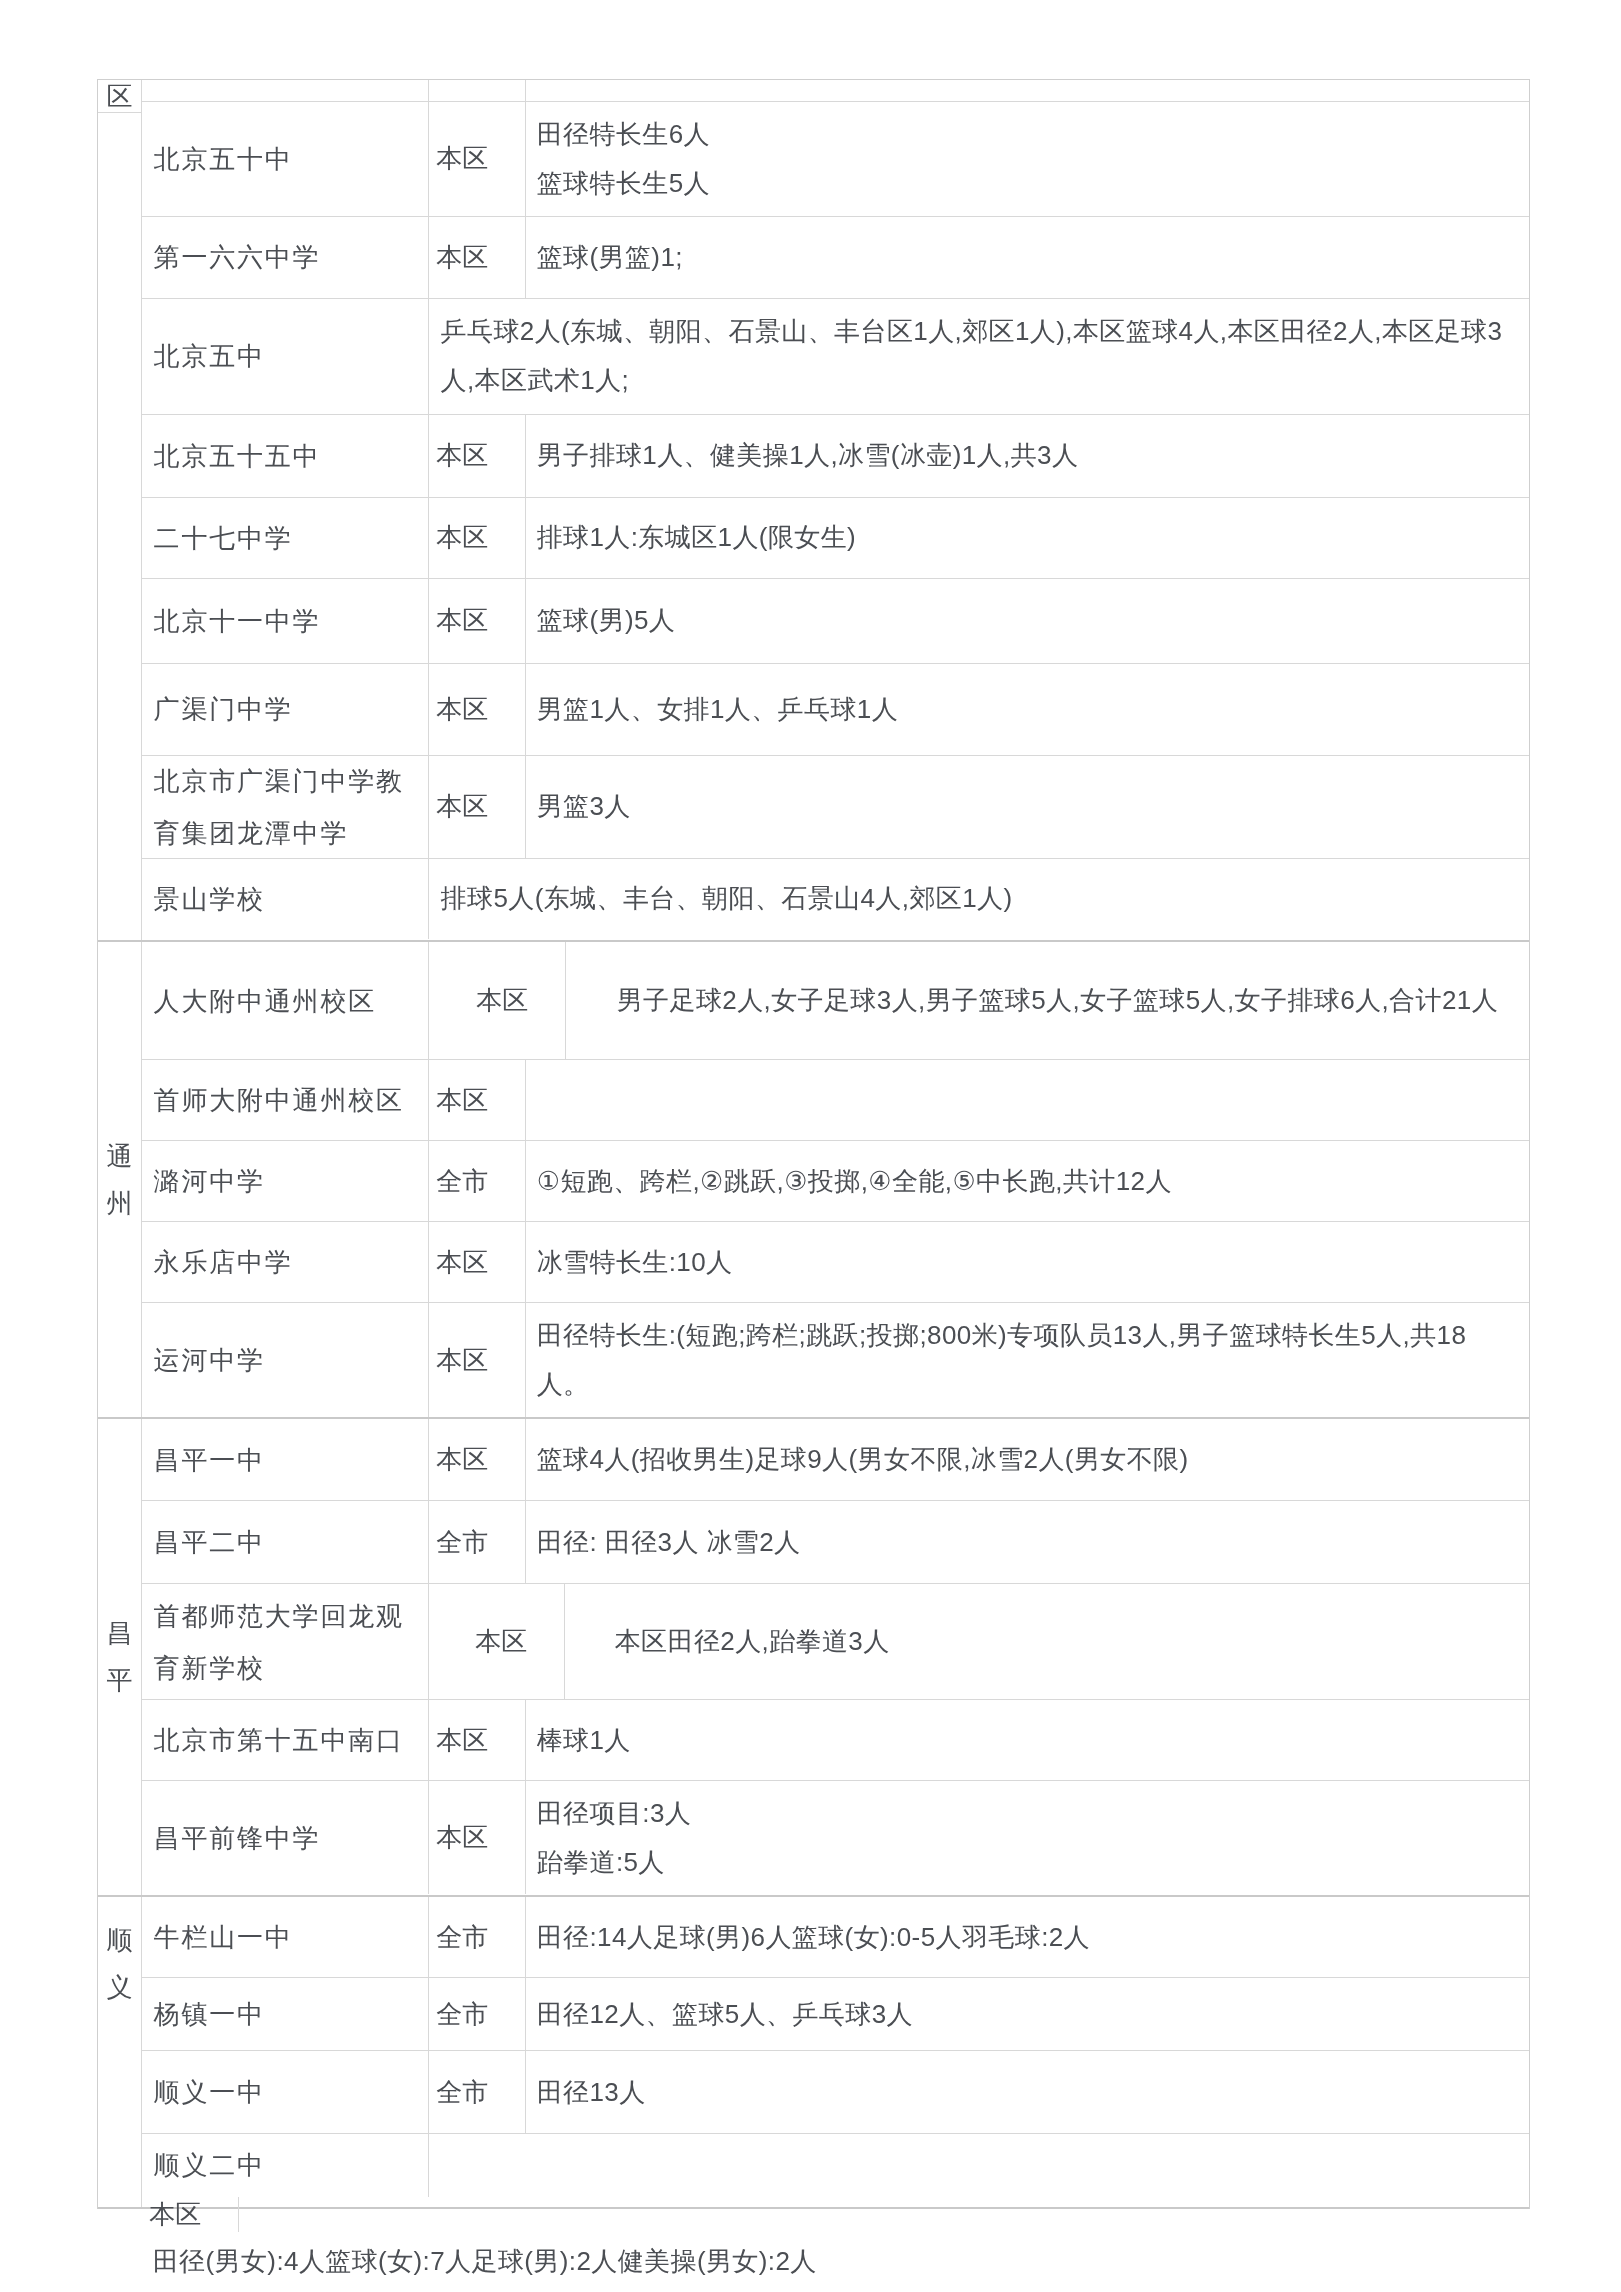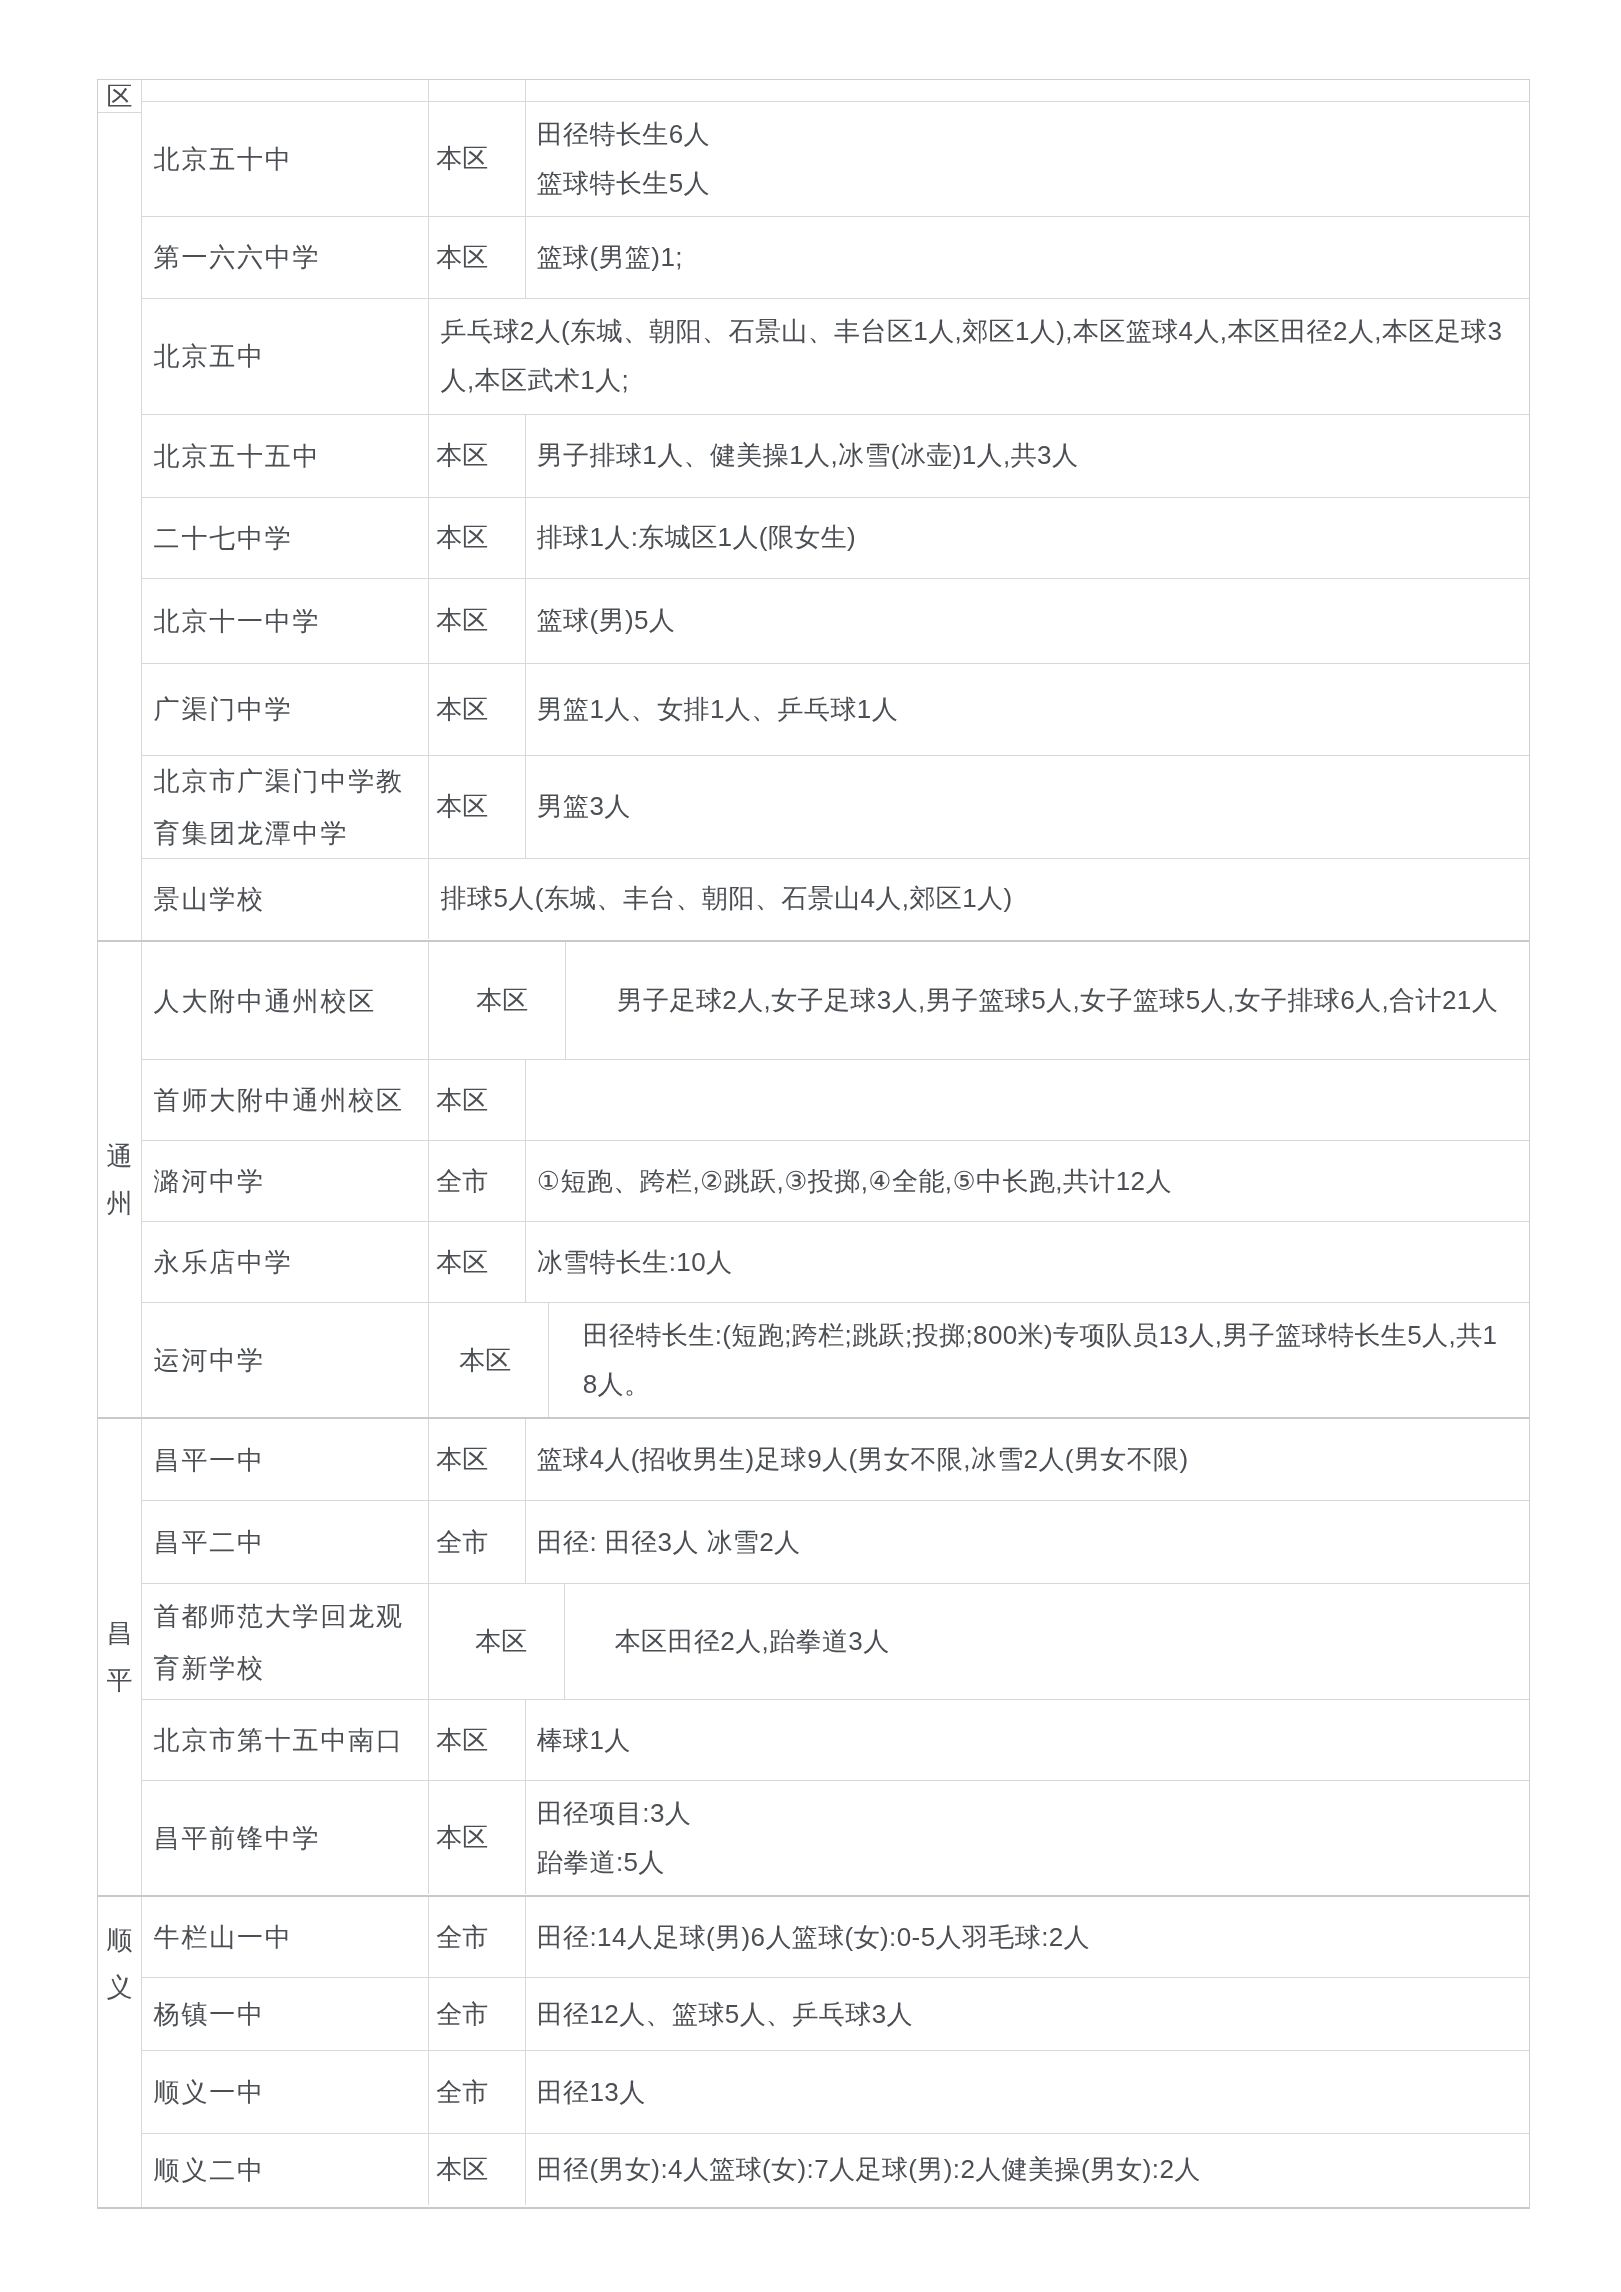--- a/index.html
+++ b/index.html
@@ -111,21 +111,21 @@
           <div class="row" style="height: 81px;">
             <div class="cell school">潞河中学</div>
             <div class="cell scope">全市</div>
             <div class="cell detail">①短跑、跨栏,②跳跃,③投掷,④全能,⑤中长跑,共计12人</div>
           </div>
           <div class="row" style="height: 81px;">
             <div class="cell school">永乐店中学</div>
             <div class="cell scope">本区</div>
             <div class="cell detail">冰雪特长生:10人</div>
           </div>
-          <div class="row" style="height: 114px; gap: 23px;">
+          <div class="row" style="height: 114px;">
             <div class="cell school">运河中学</div>
             <div class="cell scope">本区</div>
             <div class="cell detail">田径特长生:(短跑;跨栏;跳跃;投掷;800米)专项队员13人,男子篮球特长生5人,共18人。</div>
           </div>
         </div>
       </div>
       <div class="sect" style="height: 478px;">
         <div class="dcol">
           <div class="dchar">昌</div>
           <div class="dchar">平</div>
@@ -175,21 +175,21 @@
           <div class="row" style="height: 73px;">
             <div class="cell school">杨镇一中</div>
             <div class="cell scope">全市</div>
             <div class="cell detail">田径12人、篮球5人、乒乓球3人</div>
           </div>
           <div class="row" style="height: 83px;">
             <div class="cell school">顺义一中</div>
             <div class="cell scope">全市</div>
             <div class="cell detail">田径13人</div>
           </div>
-          <div class="row" style="height: 71px;">
+          <div class="row" style="height: 71px; flex-direction: column;">
             <div class="cell school">顺义二中</div>
             <div class="cell scope">本区</div>
             <div class="cell detail">田径(男女):4人篮球(女):7人足球(男):2人健美操(男女):2人</div>
           </div>
         </div>
       </div>
     </div>
 </div>
 
 

